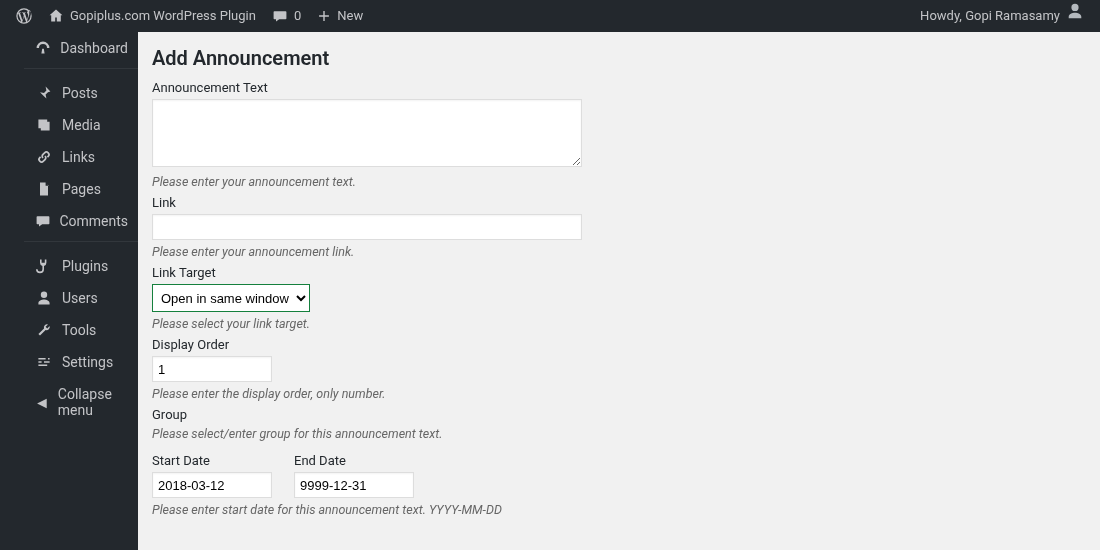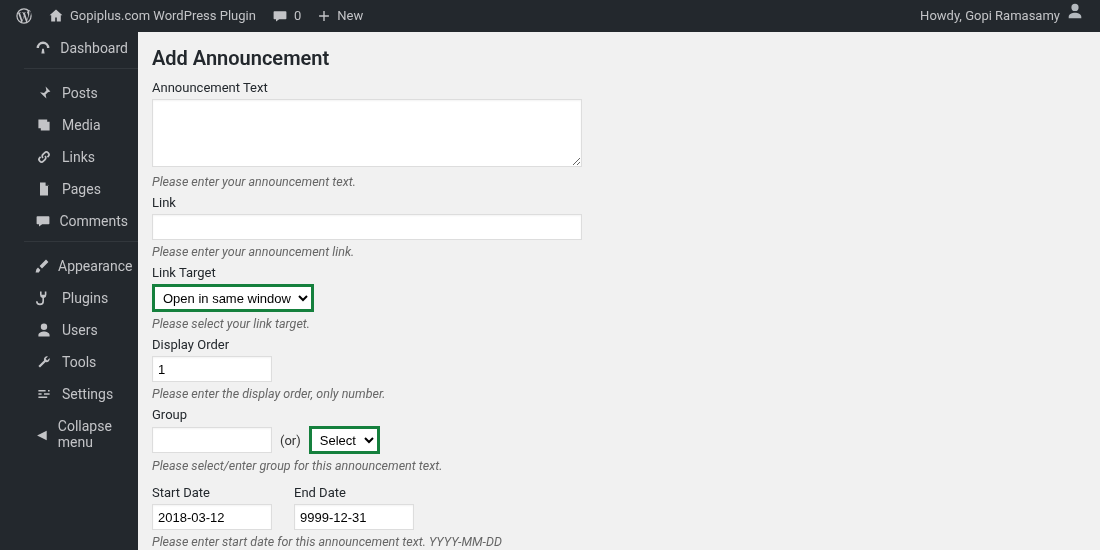--- a/index.html
+++ b/index.html
@@ -115,21 +115,21 @@
     border: 1px solid #ddd;
     background: #fff;
     padding: 3px 5px;
     font-size: 13px;
     box-shadow: inset 0 1px 2px rgba(0,0,0,0.05);
   }
   input.text.wide { width: 430px; }
   input.text.small { width: 120px; }
   select.wp-select {
     height: 28px;
-    border: 3px solid #15803d;
+    border: 1px solid #15803d;
     background: #fff;
     padding: 2px 4px;
     font-size: 13px;
   }
   .row { display: flex; gap: 22px; }
   .col { display: flex; flex-direction: column; }
   .group-row { display: flex; align-items: center; gap: 8px; }
   .or-text { color: #333; font-size: 13px; }
 
   
@@ -229,28 +229,20 @@
       </div>
       <div class="menu-item">
         <span class="icon">
           <svg width="16" height="16" viewBox="0 0 20 20">
             <path fill="currentColor" d="M3 4h14a1 1 0 0 1 1 1v8a1 1 0 0 1-1 1H9l-4 3v-3H3a1 1 0 0 1-1-1V5a1 1 0 0 1 1-1z"></path>
           </svg>
         </span>
         <span>Comments</span>
       </div>
       <div class="sep"></div>
-      <div class="menu-item">
-        <span class="icon">
-          <svg width="16" height="16" viewBox="0 0 20 20">
-            <path fill="currentColor" d="M15 2l3 3-8 8-3-3zM5 12l3 3-2 3-4 0 1-4z"></path>
-          </svg>
-        </span>
-        <span>Appearance</span>
-      </div>
       <div class="menu-item">
         <span class="icon">
           <svg width="16" height="16" viewBox="0 0 20 20">
             <path fill="currentColor" d="M9 2v4H7V2H5v4a4 4 0 0 0 3 3.9V14a3 3 0 0 1-6 0H0a5 5 0 0 0 10 0V9.9A4 4 0 0 0 13 6V2h-2v4h-2V2z"></path>
           </svg>
         </span>
         <span>Plugins</span>
       </div>
       <div class="menu-item">
         <span class="icon">
@@ -298,27 +290,20 @@
   <select class="wp-select">
     <option>Open in same window</option>
   </select>
   <div class="helper">Please select your link target.</div>
 
   <div class="field-label">Display Order</div>
   <input class="text small" value="1" style="">
   <div class="helper">Please enter the display order, only number.</div>
 
   <div class="field-label">Group</div>
-  <div class="group-row">
-    <input class="text small" value="" style="">
-    <span class="or-text">(or)</span>
-    <select class="wp-select">
-      <option>Select</option>
-    </select>
-  </div>
   <div class="helper">Please select/enter group for this announcement text.</div>
 
   <div class="row">
     <div class="col">
       <div class="field-label">Start Date</div>
       <input class="text small" value="2018-03-12" style="">
     </div>
     <div class="col">
       <div class="field-label">End Date</div>
       <input class="text small" value="9999-12-31" style="">

